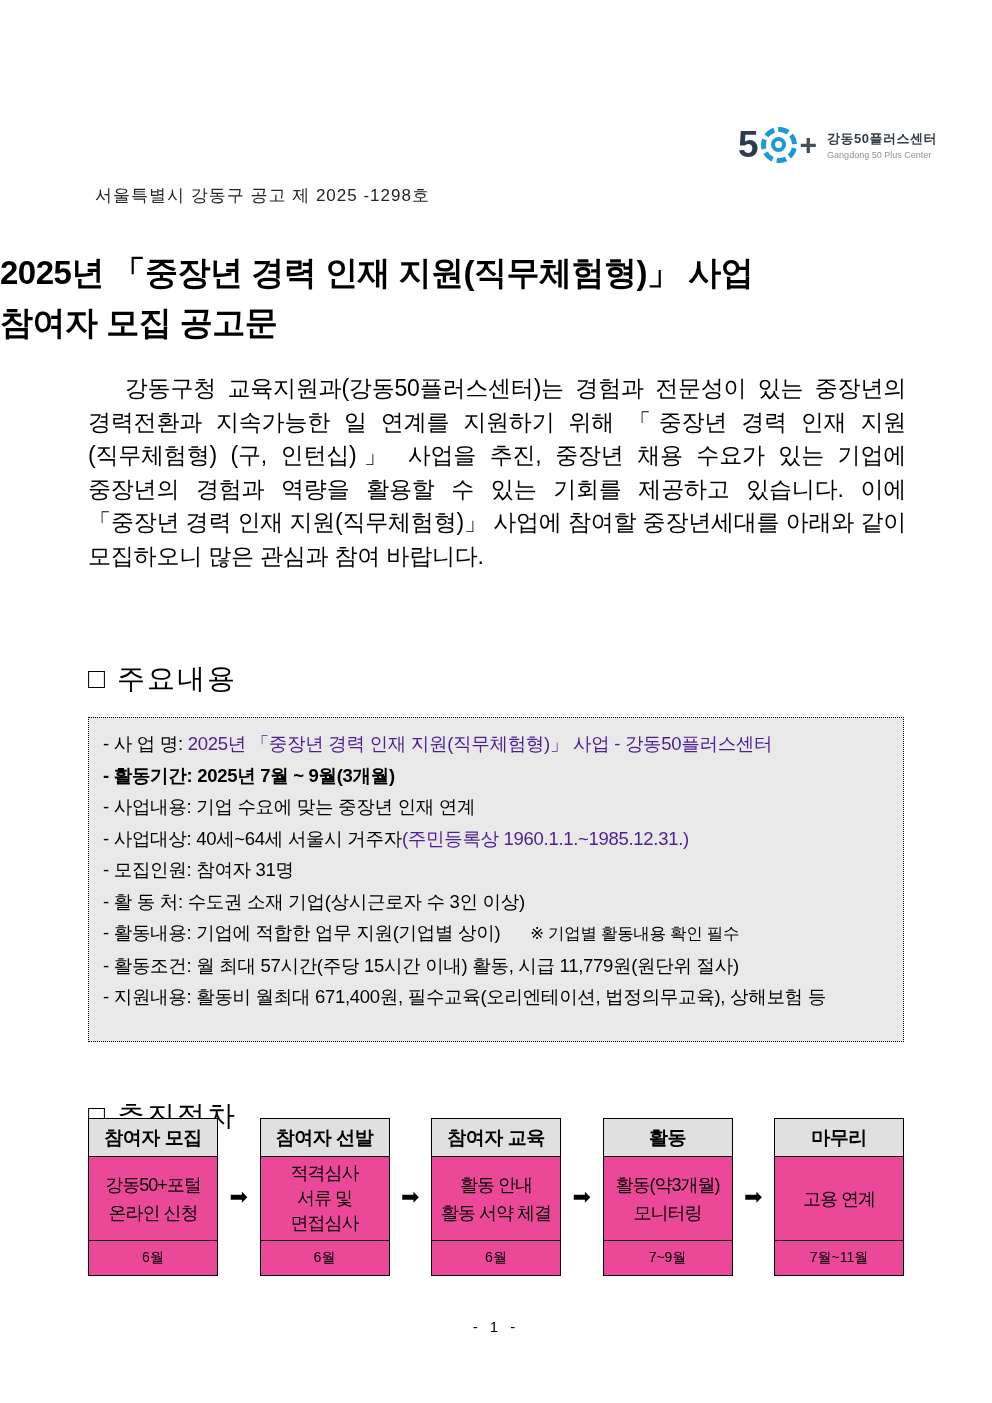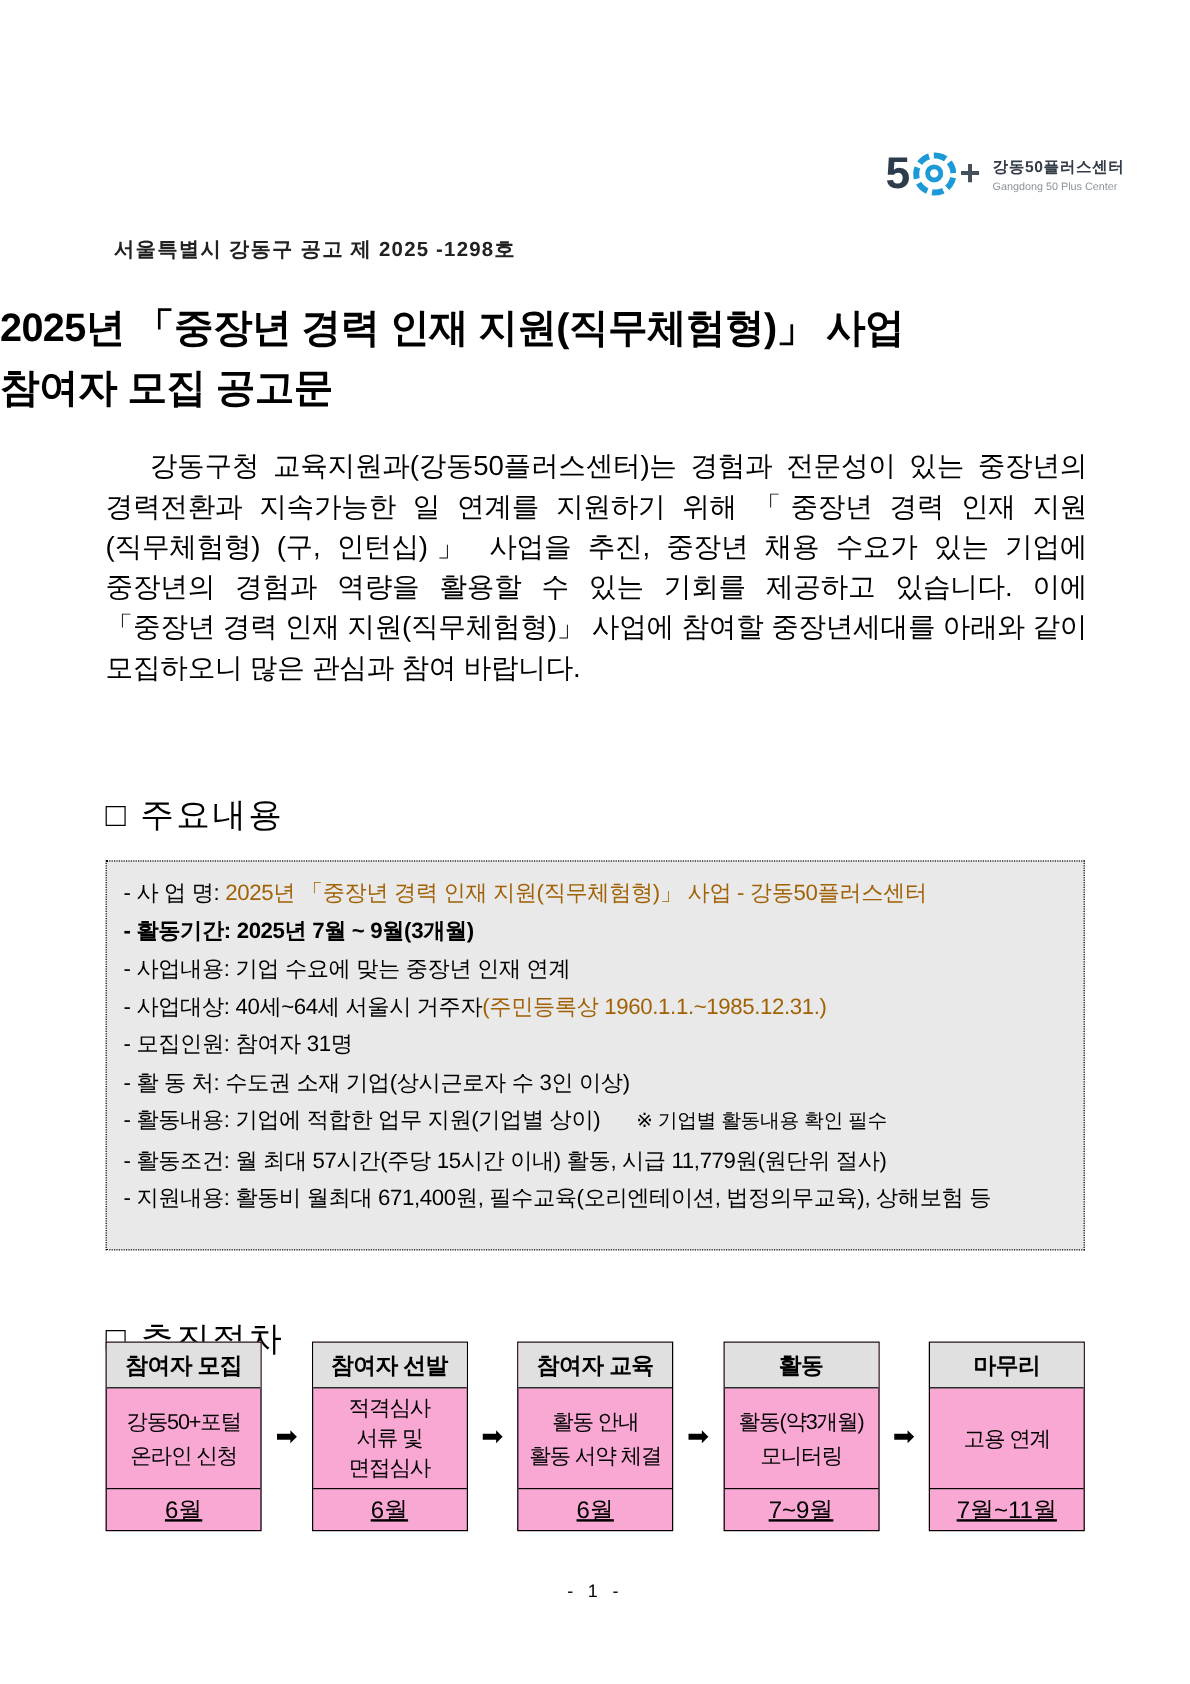--- a/index.html
+++ b/index.html
@@ -18,21 +18,21 @@
     width:36px; height:36px; border-radius:50%;
     border:5px dashed #1b9ad7; display:flex; align-items:center; justify-content:center;
   }
   .logo-ring-inner { width:15px; height:15px; border-radius:50%; border:4px solid #1b9ad7; }
   .logo-plus { font-size:30px; font-weight:800; color:#45505b; line-height:1; margin-left:1px; }
   .logo-text { display:flex; flex-direction:column; justify-content:center; }
   .logo-ko { font-size:13px; font-weight:bold; color:#333c46; letter-spacing:0.5px; }
   .logo-en { font-size:9px; color:#8b939b; margin-top:2px; }
 
   
-  .notice-no { position:absolute; top:196px; left:95px; font-size:17px; color:#222; letter-spacing:1px;font-weight:bold; }
+  .notice-no { position:absolute; top:184px; left:95px; font-size:17px; color:#222; letter-spacing:1px; }
 
   
   .doc-title { position:absolute; top:248px; left:0; width:100%; text-align:left;
     font-size:33px; font-weight:800; line-height:50px; letter-spacing:-0.5px; }
 
   
   .intro { position:absolute; top:372px; left:88px; width:818px;
     font-size:23px; line-height:33.5px; text-align:justify; text-indent:1.6em;
     letter-spacing:-0.2px; word-break:keep-all; }
 
@@ -45,36 +45,36 @@
   .subhead { position:absolute; left:88px; font-family:"Liberation Serif","DejaVu Serif",serif;
     font-size:28px; letter-spacing:2px; }
   .subhead .sq { font-family:"Liberation Sans",sans-serif; margin-right:10px; }
   .subhead-1 { top:660px; }
   .subhead-2 { top:1097px; }
 
   
   .overview-box { position:absolute; top:717px; left:88px; width:816px; height:325px;
     background:#e9e9e9; border:1.5px dotted #000; padding:10px 12px 6px 14px; }
   .ov-row { font-size:18.5px; line-height:31.5px; letter-spacing:-0.3px; white-space:nowrap; }
-  .ov-row .blue { color:#a16207; }
+  .ov-row .blue { color:#4c1d95; }
   .ov-row.bold { font-weight:bold; }
   .ov-note-inline { font-size:16.5px; margin-left:30px; }
   .ov-row.indent { padding-left:118px; font-size:17.5px; }
 
   
   .flow { position:absolute; top:1118px; left:88px; width:816px; height:158px;
     display:flex; align-items:stretch; }
-  .flow-step { width:130px; border:1.5px solid #000; display:flex; flex-direction:column; background:#f9a8d4; }
+  .flow-step { width:130px; border:1.5px solid #000; display:flex; flex-direction:column; background:#ec4899; }
   .flow-head { background:#e0e0e0; border-bottom:1.5px solid #000; height:38px;
     display:flex; align-items:center; justify-content:center; font-weight:bold; font-size:19px; letter-spacing:-0.5px; }
   .flow-body { flex:1; display:flex; flex-direction:column; align-items:center; justify-content:center;
     font-size:18px; line-height:28px; letter-spacing:-1px; text-align:center; }
   .flow-body.tight { line-height:25px; }
   .flow-foot { border-top:1.5px solid #000; height:35px;
-    display:flex; align-items:center; justify-content:center; font-size:20px;text-decoration:underline; }
+    display:flex; align-items:center; justify-content:center; font-size:14px; }
   .flow-arrow { flex:1; display:flex; align-items:center; justify-content:center;
     font-size:22px; color:#000; }
 
   
   .page-num { position:absolute; top:1318px; left:0; width:100%; text-align:center;
     font-size:15px; letter-spacing:4px; }
 </style>
 </head>
 <body>
 

